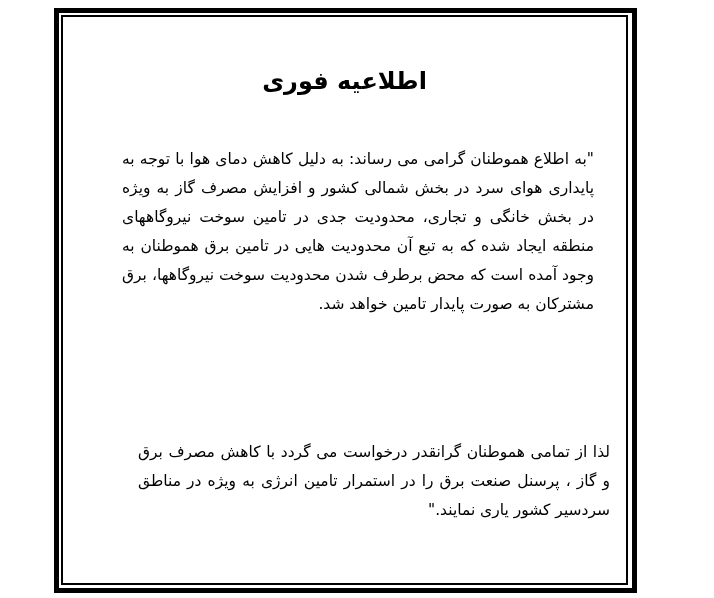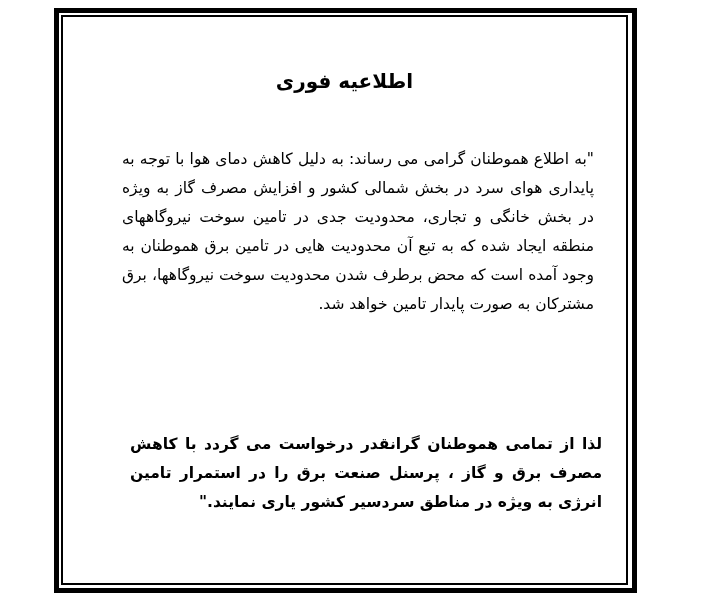--- a/index.html
+++ b/index.html
@@ -29,21 +29,21 @@
     .inner-bottom { left: 61px;  top: 583px; width: 567px; height: 2px; }
 
     .title {
       position: absolute;
       left: 63px;
       width: 563px;
       top: 66px;
       text-align: center;
       font-family: "DejaVu Sans", sans-serif;
       font-weight: bold;
-      font-size: 20px;
+      font-size: 24px;
       line-height: 30px;
       direction: rtl;
     }
     .para {
       position: absolute;
       left: 122px;
       width: 472px;
       direction: rtl;
       text-align: justify;
       text-align-last: right;
@@ -65,13 +65,13 @@
   <div class="line inner-top"></div>
   <div class="line inner-left"></div>
   <div class="line inner-right"></div>
   <div class="line inner-bottom"></div>
 </div>
 
 <div class="title">اطلاعیه فوری</div>
 
 <p class="para para1" style="margin:0;">"به اطلاع هموطنان گرامی می رساند: به دلیل کاهش دمای هوا با توجه به پایداری هوای سرد در بخش شمالی کشور و افزایش مصرف گاز به ویژه در بخش خانگی و تجاری، محدودیت جدی در تامین سوخت نیروگاههای منطقه ایجاد شده که به تبع آن محدودیت هایی در تامین برق هموطنان به وجود آمده است که محض برطرف شدن محدودیت سوخت نیروگاهها، برق مشترکان به صورت پایدار تامین خواهد شد.</p>
 
-<p class="para para2" style="margin:8px;font-weight:bold;">لذا از تمامی هموطنان گرانقدر درخواست می گردد با کاهش مصرف برق و گاز ، پرسنل صنعت برق را در  استمرار تامین انرژی به ویژه در مناطق سردسیر کشور یاری نمایند."</p>
+<p class="para para2" style="margin:16px;">لذا از تمامی هموطنان گرانقدر درخواست می گردد با کاهش مصرف برق و گاز ، پرسنل صنعت برق را در  استمرار تامین انرژی به ویژه در مناطق سردسیر کشور یاری نمایند."</p>
 
 </body></html>

